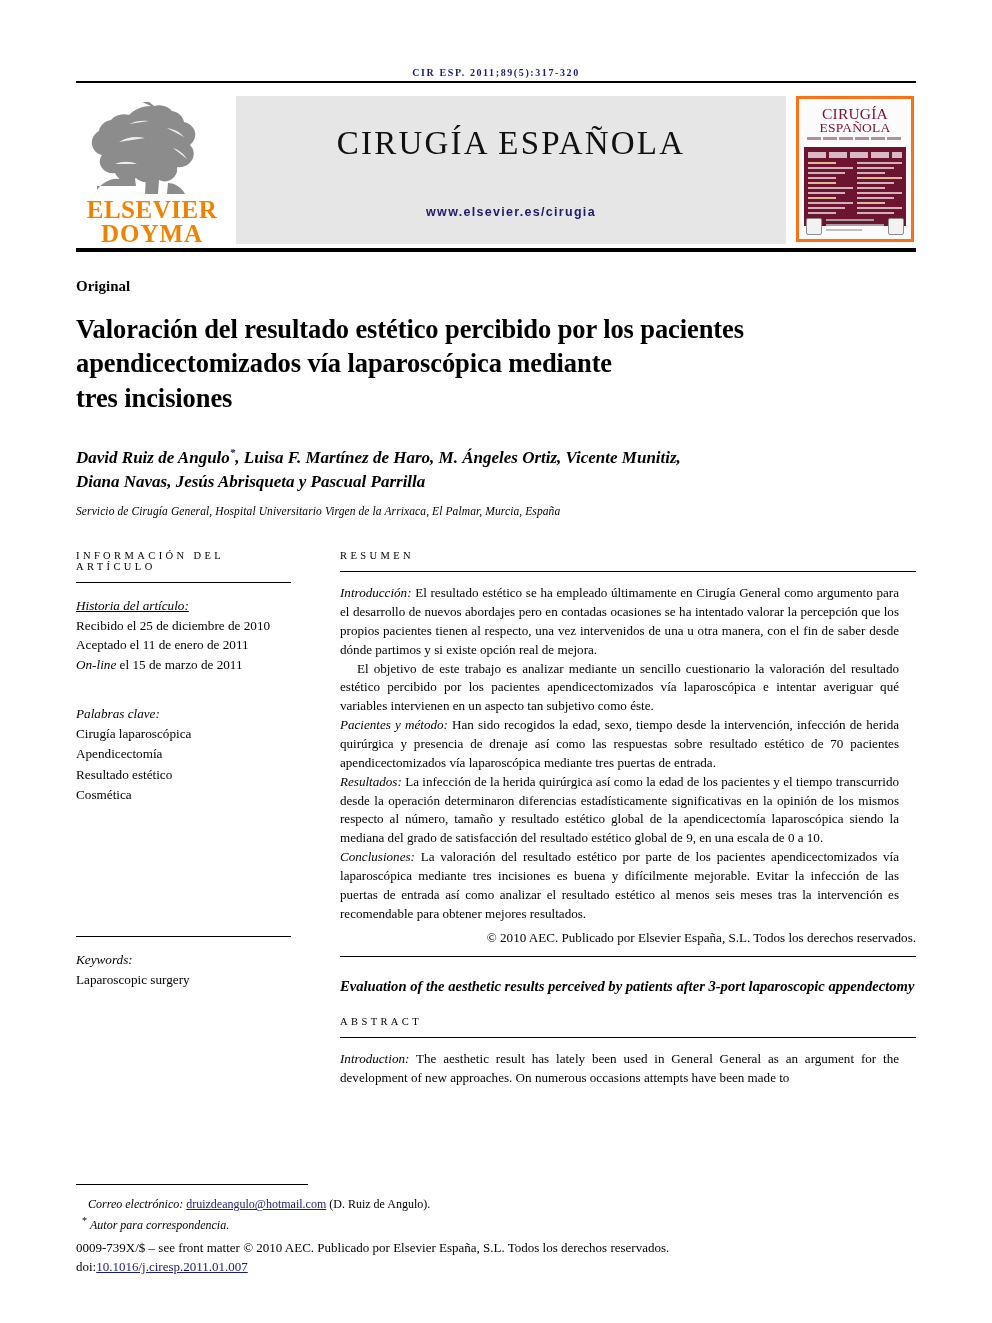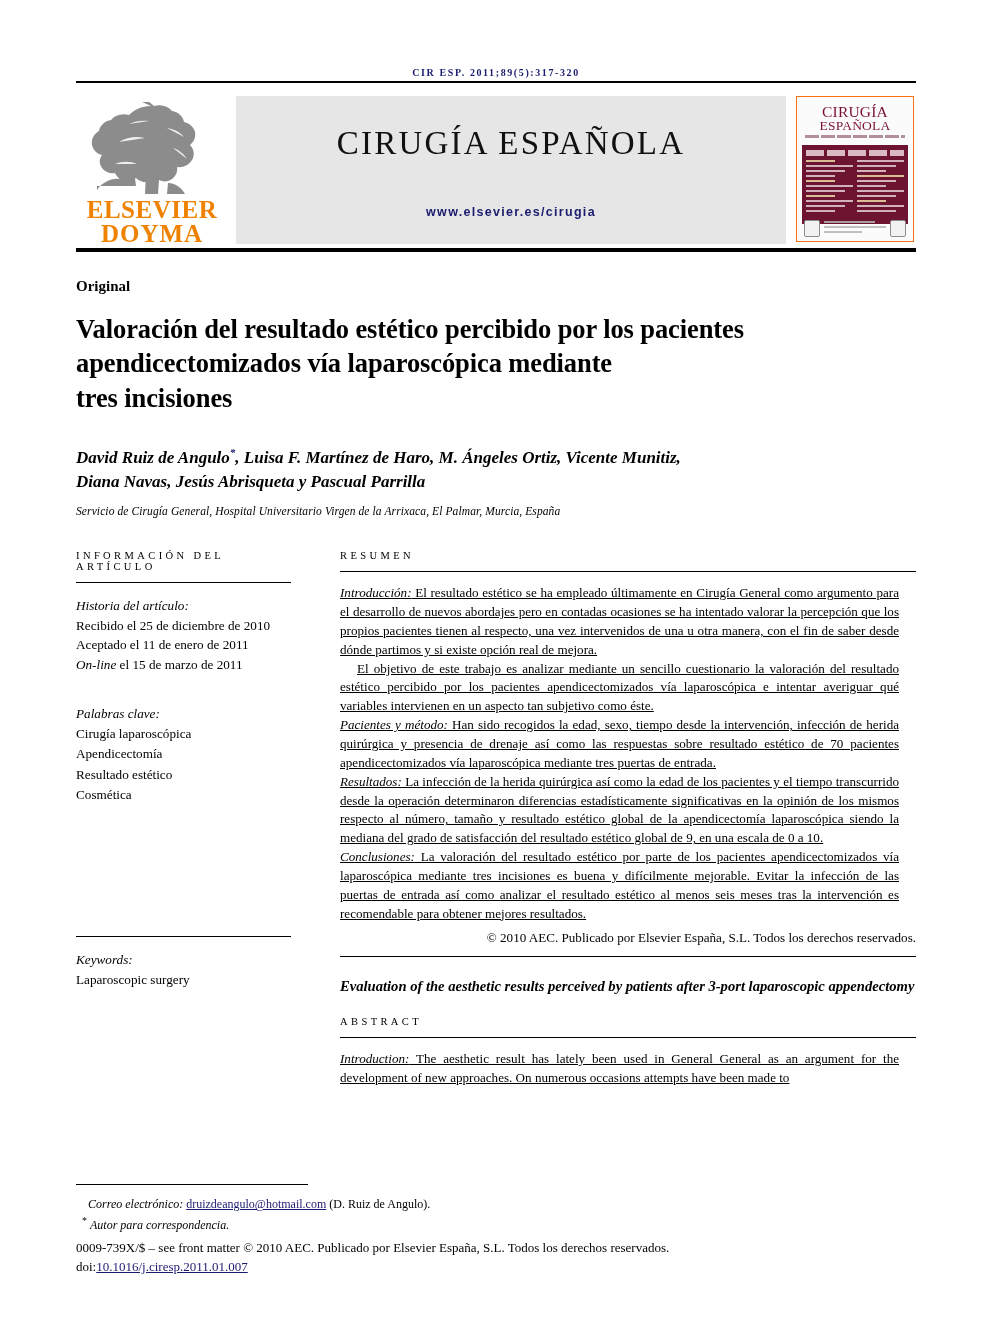--- a/index.html
+++ b/index.html
@@ -107,21 +107,21 @@
   .cover-cell {
     width: 122px;
     flex: 0 0 122px;
     display: flex;
     align-items: flex-start;
     justify-content: center;
   }
   .cover {
     width: 118px;
     height: 146px;
-    border: 1px solid #f97316;
+    border: 3px solid #f97316;
     background: #fbfbfb;
     box-sizing: border-box;
     position: relative;
     overflow: hidden;
     font-family: "Liberation Serif", serif;
   }
   .cover-top {
     padding: 7px 8px 3px 8px;
     text-align: center;
   }
@@ -257,37 +257,36 @@
     border-top: 1.2px solid #000;
     margin-top: 10px;
   }
 
   .meta-group {
     margin-top: 13px;
     font-family: "Liberation Serif", serif;
     font-size: 13.2px;
     line-height: 1.48;
   }
-  .meta-group .lbl { font-style: italic; }
+  .meta-group .lbl { font-style: italic; text-decoration: underline; }
   .meta-group .onl { font-style: italic; }
   .kw-group {
     margin-top: 30px;
     font-family: "Liberation Serif", serif;
     font-size: 13.2px;
     line-height: 1.52;
   }
   .kw-group .lbl { font-style: italic; }
 
   .abs-p {
     font-family: "Liberation Serif", serif;
     font-size: 13.1px;
     line-height: 1.44;
     text-align: justify;
     margin: 12px 17px 0 0;
-    text-decoration: underline;
   }
   .abs-p .run { font-style: italic; }
   .abs-p.indent { text-indent: 17px; margin-top: 0; }
   .abs-p.tight { margin-top: 0; }
   .copyright {
     font-family: "Liberation Serif", serif;
     font-size: 13.1px;
     text-align: right;
     margin-top: 7px;
   }

